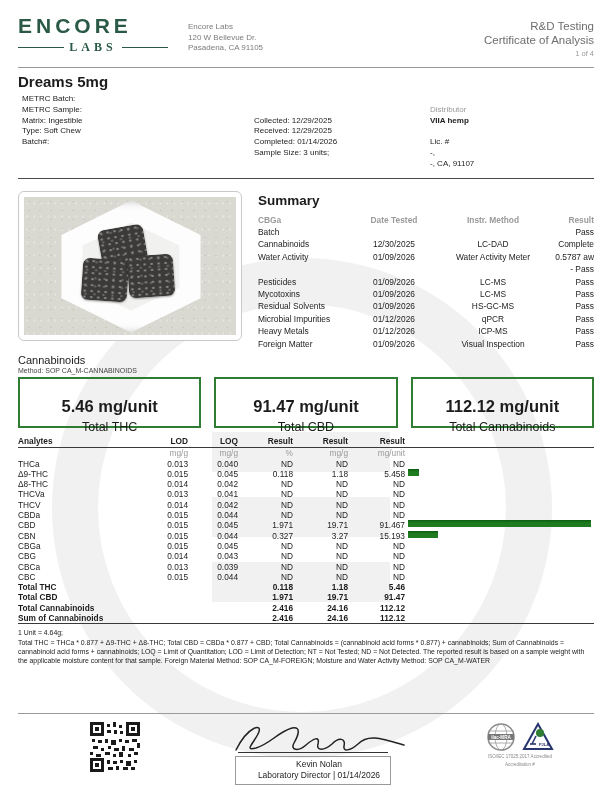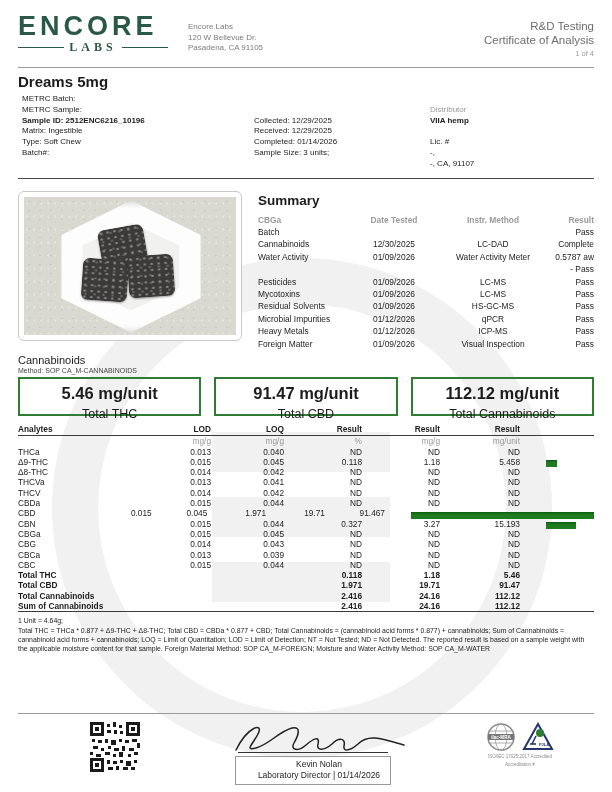--- a/index.html
+++ b/index.html
@@ -9,21 +9,21 @@
     font-family:"Liberation Sans",sans-serif;color:#1c1c1c;overflow:hidden;
   }
   .content{position:relative;z-index:1;padding:0 18px;}
   
   .watermark{position:absolute;inset:0;z-index:0;}
   .wm-ring{position:absolute;left:52px;top:258px;width:500px;height:500px;border:46px solid #f1f1f1;border-radius:50%;}
   .wm-bar{position:absolute;background:#f1f1f1;width:178px;height:40px;left:212px;}
   
   .header{display:flex;align-items:flex-start;padding-top:13px;border-bottom:1px solid #9a9a9a;padding-bottom:9px;}
   .logo{width:150px;}
-  .logo-text{font-size:27px;font-weight:bold;letter-spacing:4px;color:#2a5a45;line-height:26px;}
+  .logo-text{font-size:21px;font-weight:bold;letter-spacing:4px;color:#2a5a45;line-height:26px;}
   .logo-sub{display:flex;align-items:center;gap:5px;margin-top:1px;color:#2a5a45;}
   .logo-sub .rule{flex:1;height:1px;background:#2a5a45;}
   .logo-sub .labs{font-size:12px;letter-spacing:4px;font-weight:bold;font-family:Liberation Serif, serif;}
   .contact{display:flex;gap:18px;margin-left:20px;margin-top:9px;}
   .contact .col{font-size:8px;line-height:10.5px;color:#7c7c7c;}
   .head-right{margin-left:auto;text-align:right;margin-top:6px;}
   .head-right .big{font-size:11.5px;color:#6e6e6e;line-height:14px;}
   .head-right .page-num{font-size:7.5px;color:#9a9a9a;margin-top:2px;}
   
   .prod-title{font-size:15px;font-weight:bold;margin-top:5px;}
@@ -55,26 +55,26 @@
   .srow{display:flex;}
   .shead{color:#9a9a9a;font-weight:bold;}
   .c-test{width:98px;text-align:left;}
   .c-date{width:76px;text-align:center;}
   .c-method{width:122px;text-align:center;}
   .c-result{flex:1;text-align:right;}
   
   .cann-head{margin-top:11px;font-size:11px;}
   .cann-method{font-size:7px;color:#444;margin-top:1px;}
   .totals-row{display:flex;gap:13px;margin-top:3px;}
-  .total-box{flex:1;border:2px solid #2e7d32;height:39px;text-align:center;padding-top:5px;background:transparent;}
+  .total-box{flex:1;border:2px solid #2e7d32;height:51px;text-align:center;padding-top:18px;background:transparent;}
   .total-box .val{font-size:16.5px;font-weight:bold;}
   .total-box .lab{font-size:12.5px;margin-top:4px;}
   
   .atable{margin-top:7px;font-size:8.3px;}
-  .arow{display:flex;line-height:10.3px;align-items:flex-end;gap:23px;}
+  .arow{display:flex;line-height:10.3px;align-items:flex-start;}
   .ahead{font-weight:bold;border-bottom:1.2px solid #3a3a3a;line-height:12px;}
   .aunits{color:#9a9a9a;line-height:11px;}
   .a-name{width:115px;}
   .a-lod{width:55px;text-align:right;}
   .a-loq{width:50px;text-align:right;}
   .a-pct{width:55px;text-align:right;}
   .a-mgg{width:55px;text-align:right;}
   .a-mgu{width:57px;text-align:right;}
   .a-bar{flex:1;padding-left:3px;display:flex;align-items:center;}
   .bar{height:7px;background:linear-gradient(#0d5c10,#1e7b1f 40%);}
@@ -131,21 +131,20 @@
       </div>
     </div>
 
     <div class="prod-title">Dreams 5mg</div>
 
     <div class="info">
       <div class="icol icol1">
 
       <div class="line">METRC Batch:</div>
           <div class="line">METRC Sample:</div>
-          <div class="line bold">Sample ID: 2512ENC6216_10196</div>
           <div class="line">Matrix: Ingestible</div>
           <div class="line">Type: Soft Chew</div>
           <div class="line">Batch#:</div>
         </div>
       <div class="icol icol2">
 
       <div class="line"></div>
           <div class="line"></div>
           <div class="line">Collected: 12/29/2025</div>
           <div class="line">Received: 12/29/2025</div>

